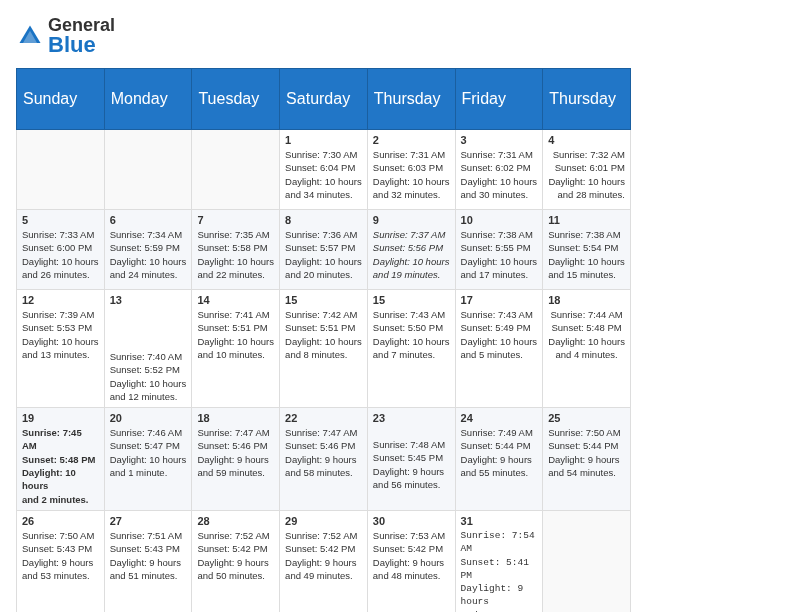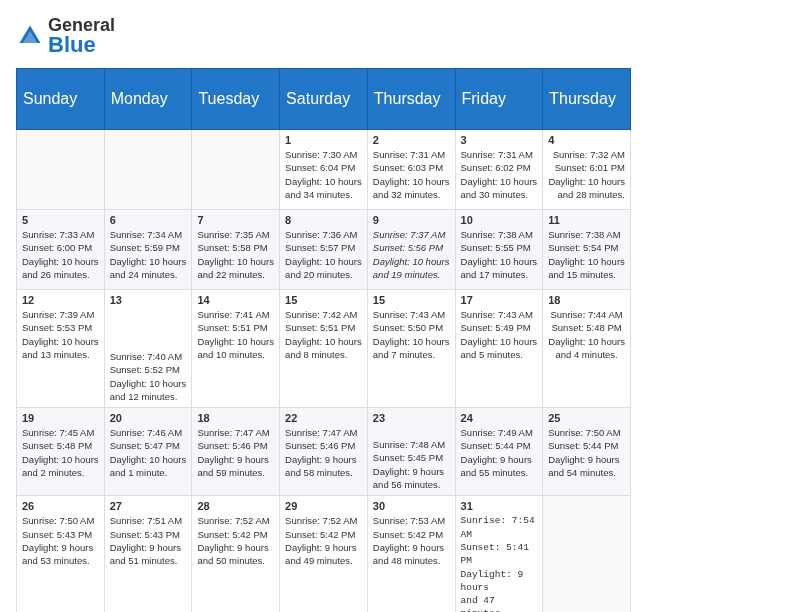--- a/index.html
+++ b/index.html
@@ -262,21 +262,21 @@
             <span class="day-num">18</span>
             <div class="day-info" style="white-space: pre-line; text-align: center;">Sunrise: 7:44 AM
 Sunset: 5:48 PM
 Daylight: 10 hours
 and 4 minutes.</div>
           </td>
         </tr>
         <tr>
           <td>
             <span class="day-num">19</span>
-            <div class="day-info" style="white-space: pre-line;">Sunrise: 7:45 AM
+            <div class="day-info" style="white-space: pre-line; font-weight: bold;">Sunrise: 7:45 AM
 Sunset: 5:48 PM
 Daylight: 10 hours
 and 2 minutes.</div>
           </td>
           <td>
             <span class="day-num">20</span>
             <div class="day-info" style="white-space: pre-line;">Sunrise: 7:46 AM
 Sunset: 5:47 PM
 Daylight: 10 hours
 and 1 minute.</div>

